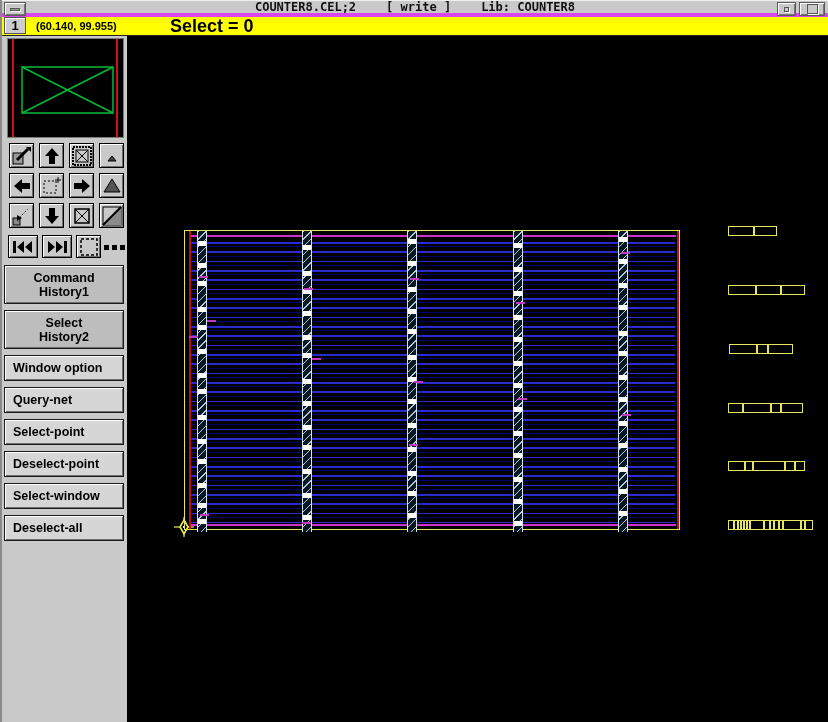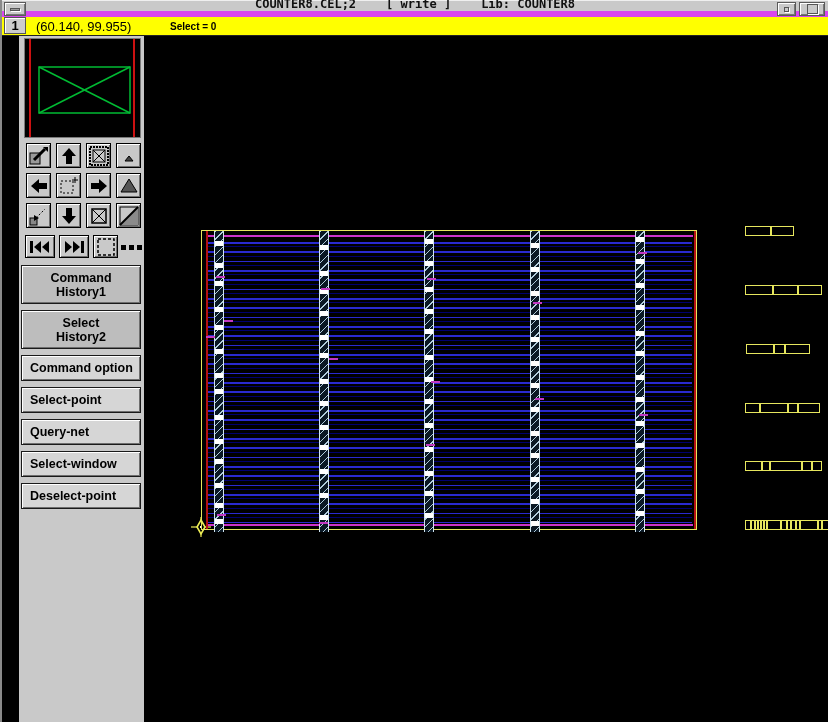--- a/index.html
+++ b/index.html
@@ -2,45 +2,45 @@
 <html><head>
 <meta charset="utf-8">
 <style>
   * { margin:0; padding:0; box-sizing:border-box; }
   html,body { width:828px; height:722px; background:#000; overflow:hidden;
               font-family:"Liberation Sans", sans-serif; }
   .window { position:relative; width:828px; height:722px; background:#000; border-left:2px solid #8a8a8a; }
 
   
   .titlebar { position:relative; height:17px; background:#c9c9c9;
-    border-top:1px solid #efefef; border-bottom:6px solid #d946ef;
-    display:flex; align-items:flex-end; }
+    border-top:1px solid #efefef; border-bottom:4px solid #d946ef;
+    display:flex; align-items:center; }
   .tb-btn { position:absolute; top:1px; height:14px; background:#c9c9c9;
     border:1px solid #5a5a5a; box-shadow:inset 1px 1px 0 #fff, inset -1px -1px 0 #777;
     display:flex; align-items:center; justify-content:center; }
   .tb-menu { left:2px; width:22px; }
   .tb-menu .dash { width:10px; height:3px; background:#9a9a9a; border:1px solid #555; box-shadow:1px 1px 0 #fff; }
   .tb-icf { right:32px; width:19px; }
   .tb-icf .sq { width:5px; height:5px; border:1px solid #555; background:#c9c9c9; box-shadow:1px 1px 0 #fff;}
   .tb-max { right:3px; width:26px; }
   .tb-max .sq { width:11px; height:10px; border:1px solid #555; background:#c9c9c9; box-shadow:1px 1px 0 #fff;}
   .tb-title { width:100%; display:flex; justify-content:center; gap:30px;
     font-family:"DejaVu Sans Mono", monospace; font-size:12px; font-weight:bold; color:#111; letter-spacing:0; }
 
   
   .statusbar { position:relative; height:19px; background:#ffff00; display:flex; align-items:center;
     border-bottom:1px solid #222; }
   .win-num { position:absolute; left:2px; top:0; width:22px; height:17px; background:#cdcdcd;
     border:1px solid #555; box-shadow:inset 1px 1px 0 #fff;
     font-weight:bold; font-size:13px; color:#000; display:flex; align-items:center; justify-content:center; }
-  .coords { position:absolute; left:34px; font-weight:normal; font-size:13px; color:#000; }
-  .selcount { position:absolute; left:168px; font-weight:bold; font-size:10px; color:#000; }
-
-  
-  .appbody { position:relative; display:flex; height:686px;padding-left:17px; }
+  .coords { position:absolute; left:34px; font-weight:bold; font-size:11px; color:#000; }
+  .selcount { position:absolute; left:168px; font-weight:bold; font-size:18px; color:#000; }
+
+  
+  .appbody { position:relative; display:flex; height:686px; }
 
   
   .sidebar { position:relative; width:127px; height:686px; background:#c9c9c9;
     border-right:2px solid #000; padding-top:2px; flex:none; }
   .overview { position:relative; width:117px; height:100px; margin-left:5px; background:#000;
     border:1px solid #7a7a7a; }
   .icon-area { position:relative; height:120px; margin-top:5px; }
   .ibtn { position:absolute; width:25px; height:25px; background:#c9c9c9; border:1px solid #000;
     box-shadow:inset 1px 1px 0 #fff, inset -1px -1px 0 #6e6e6e;
     display:flex; align-items:center; justify-content:center; }
@@ -219,33 +219,36 @@
       </div>
 
       <div class="cmd-col">
         <div class="cbtn tall">
             <span>Command History1</span>
           </div>
         <div class="cbtn tall">
             <span>Select History2</span>
           </div>
         <div class="cbtn line">
-            <span>Command option</span>
+            <span>Window option</span>
+          </div>
+        <div class="cbtn line">
+            <span>Query-net</span>
           </div>
         <div class="cbtn line">
             <span>Select-point</span>
           </div>
         <div class="cbtn line">
-            <span>Query-net</span>
+            <span>Deselect-point</span>
           </div>
         <div class="cbtn line">
             <span>Select-window</span>
           </div>
         <div class="cbtn line">
-            <span>Deselect-point</span>
+            <span>Deselect-all</span>
           </div>
       </div>
     </div>
 
     <div class="canvas">
       <svg class="crosshair" width="20" height="20">
         <line x1="10" y1="0" x2="10" y2="20" stroke="#eded55" stroke-width="1.2"></line>
         <line x1="0" y1="10" x2="20" y2="10" stroke="#eded55" stroke-width="1.2"></line>
         <polygon points="10,3 14,10 10,17 6,10" fill="#000" stroke="#eded55" stroke-width="1.6"></polygon>
         <rect x="9" y="9" width="2" height="2" fill="#fff"></rect>

